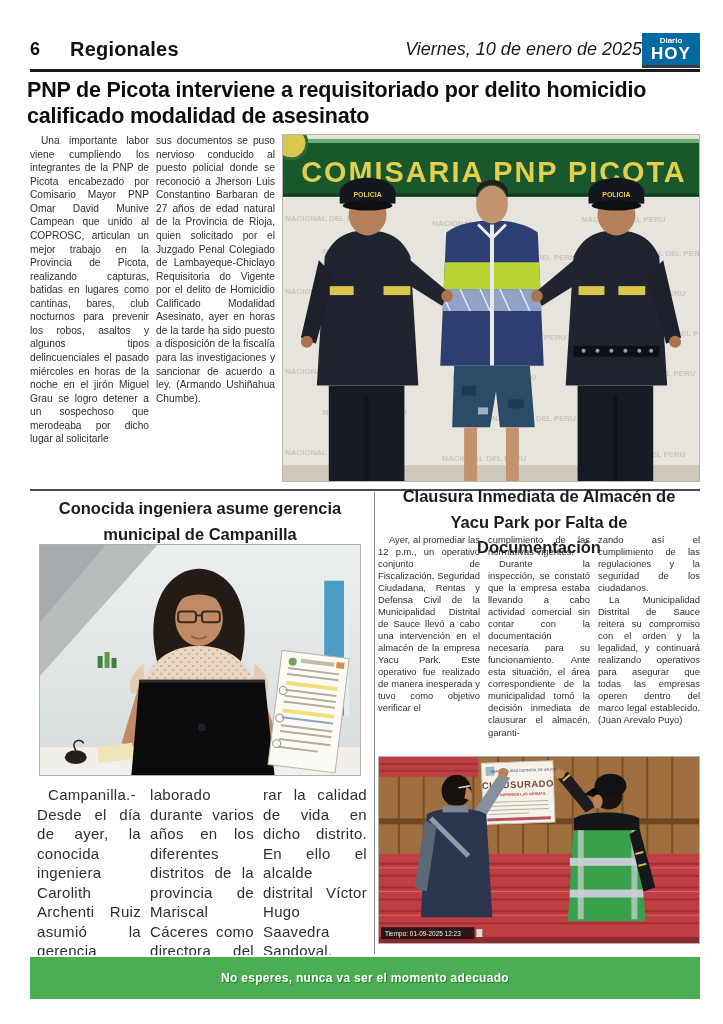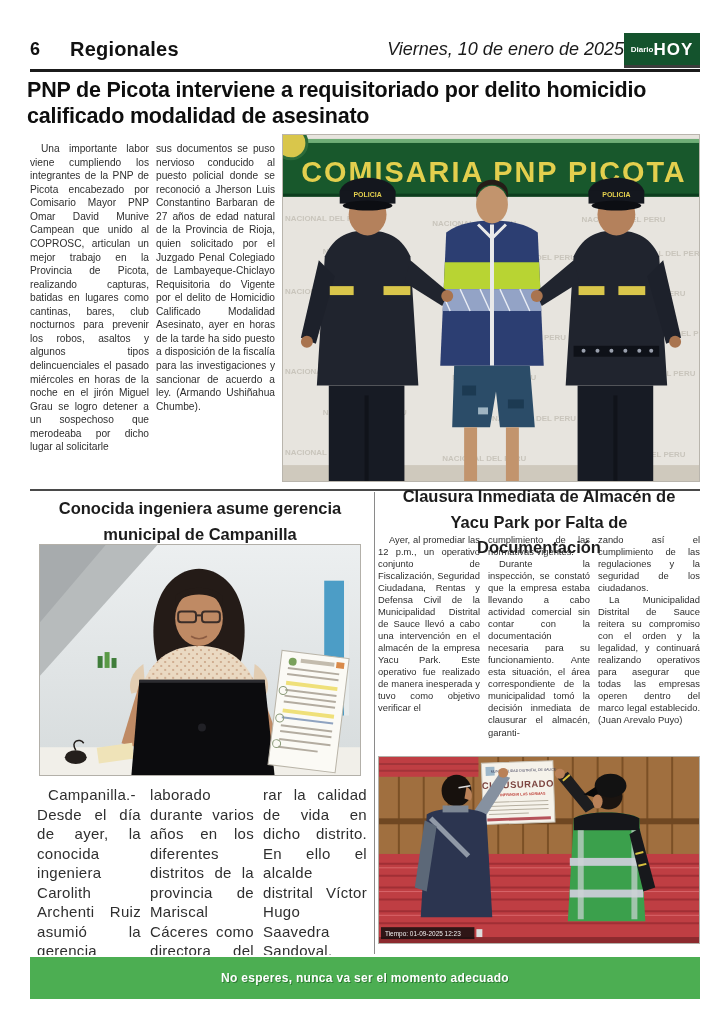--- a/index.html
+++ b/index.html
@@ -5,35 +5,35 @@
   html,body{margin:0;padding:0;background:#9a9a9a;}
   #page{position:relative;width:723px;height:1024px;background:#ffffff;margin:0 auto;
         font-family:"Liberation Sans","DejaVu Sans",sans-serif;color:#2f2f2f;overflow:hidden;}
 
   
   #header{position:absolute;left:30px;top:31px;width:670px;height:36px;display:flex;align-items:center;}
   .page-num{font-size:18px;font-weight:bold;color:#111;}
   .section-name{font-size:20px;font-weight:bold;color:#111;margin-left:30px;letter-spacing:.2px;}
   .header-spacer{flex:1;}
   .edition-date{font-size:18px;color:#1a1a1a;font-style:italic;}
-  .logo{width:76px;height:32px;background:#14532d;display:flex;flex-direction:row;align-items:center;justify-content:center;box-shadow:0 3px 0 #3c3c3c;}
+  .logo{width:58px;height:32px;background:#0369a1;display:flex;flex-direction:column;align-items:center;justify-content:center;box-shadow:0 3px 0 #3c3c3c;}
   .logo-top{font-size:8px;font-weight:bold;color:#fff;line-height:9px;}
   .logo-main{font-size:17px;font-weight:bold;color:#fff;line-height:17px;letter-spacing:1px;}
   #header-rule{position:absolute;left:30px;top:69px;width:670px;height:3px;background:#1b1b1b;}
 
   
   #headline{position:absolute;left:27px;top:77px;width:676px;text-align:left;
             font-size:21.5px;font-weight:bold;color:#0e0e0e;line-height:1.22;letter-spacing:-.2px;}
 
   
   .art-col{overflow:hidden;text-align:justify;}
   .art-col p{margin:0 0 0 0;}
   .art-col p + p{}
   .p-indent{text-indent:11px;}
-  #lead-cols{position:absolute;left:30px;top:142px;width:246px;height:348px;display:flex;gap:7px;}
+  #lead-cols{position:absolute;left:30px;top:134px;width:246px;height:348px;display:flex;gap:7px;}
   #lead-cols .art-col{width:119px;font-size:10.2px;line-height:1.33;}
 
   
   #lead-photo{position:absolute;left:282px;top:134px;width:418px;height:348px;border:1px solid #b9b5ad;box-sizing:border-box;}
   #lead-photo svg{display:block;width:100%;height:100%;}
 
   
   #mid-rule{position:absolute;left:30px;top:489px;width:670px;height:1.5px;background:#4a4a4a;}
   #v-divider{position:absolute;left:374px;top:492px;width:1px;height:462px;background:#8a8a8a;}
 

